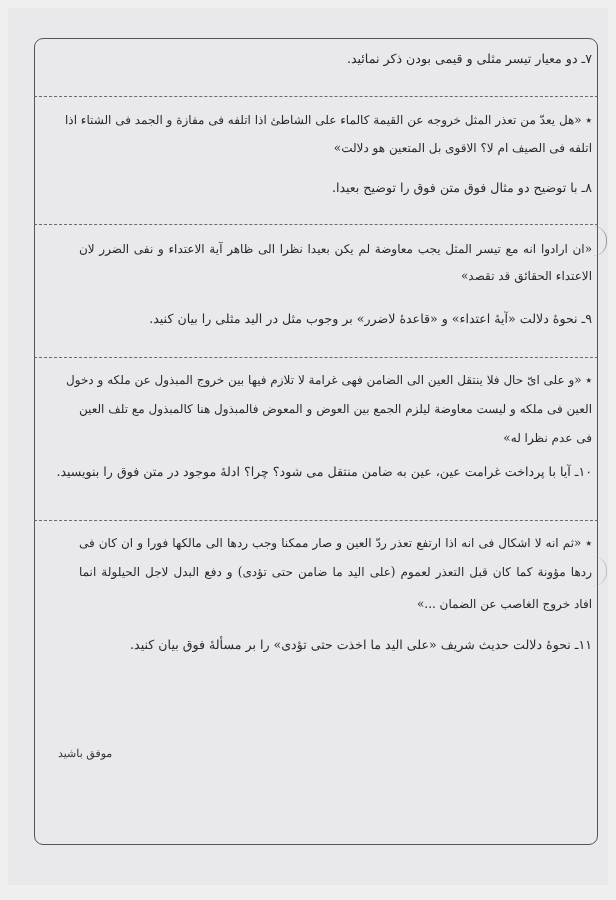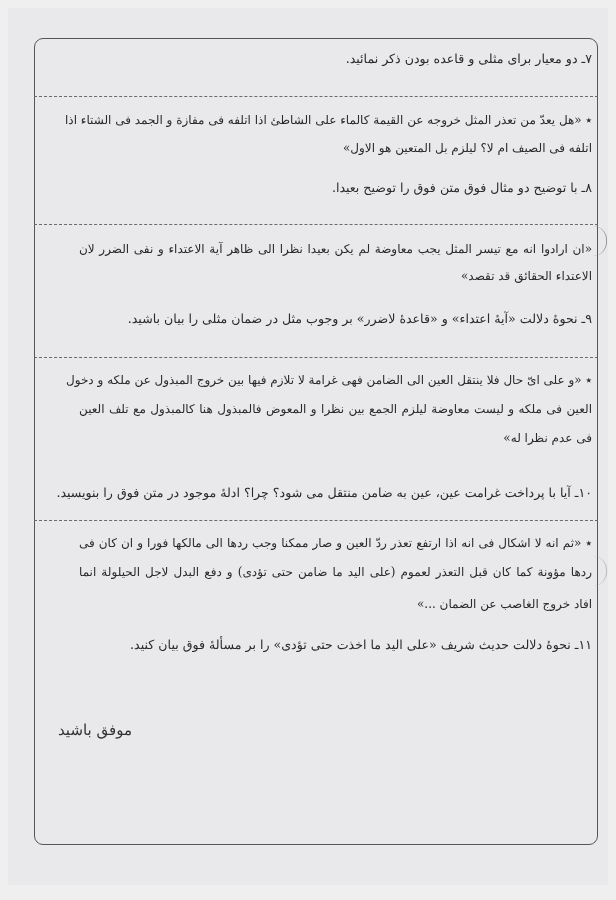--- a/index.html
+++ b/index.html
@@ -27,54 +27,54 @@
   }
   .line {
     position: absolute; right: 24px; left: 40px;
     direction: rtl; text-align: right;
     font-size: 12.6px; line-height: 18px;
     white-space: nowrap;
   }
   .line.justify { text-align: justify; text-align-last: justify; }
   .quote { font-size: 12px; margin-left: 39px; }
   .sign {
-    position: absolute; left: 58px; top: 721px;
-    direction: rtl; font-size: 15px; color: #333;
+    position: absolute; left: 58px; top: 747px;
+    direction: rtl; font-size: 11px; color: #333;
   }
   .bracket {
     position: absolute; width: 14px; height: 30px;
     border-right: 1px solid #999; border-radius: 0 14px 14px 0;
   }
 </style>
 </head>
 <body>
 
 <div class="paper"></div>
 <div class="frame"></div>
 
 <div class="rule" style="top:96px"></div>
 <div class="rule" style="top:224px"></div>
 <div class="rule" style="top:357px"></div>
 <div class="rule" style="top:520px"></div>
 
-<div class="line" style="top:50px">۷ـ دو معیار برای مثلی و قاعده بودن ذکر نمائید.</div>
+<div class="line" style="top:50px">۷ـ دو معیار تيسر مثلی و قیمی بودن ذکر نمائید.</div>
 
 <div class="line justify quote" style="top:111px">٭ «هل يعدّ من تعذر المثل خروجه عن القيمة كالماء على الشاطئ اذا اتلفه فى مفازة و الجمد فى الشتاء اذا</div>
-<div class="line quote" style="top:139px">اتلفه فى الصيف ام لا؟ ليلزم بل المتعين هو الاول»</div>
+<div class="line quote" style="top:139px">اتلفه فى الصيف ام لا؟ الاقوى بل المتعين هو دلالت»</div>
 <div class="line" style="top:179px">۸ـ با توضیح دو مثال فوق متن فوق را توضیح بعيدا.</div>
 
 <div class="line justify quote" style="top:240px">«ان ارادوا انه مع تيسر المثل يجب معاوضة لم يكن بعيدا نظرا الى ظاهر آية الاعتداء و نفى الضرر لان</div>
 <div class="line quote" style="top:267px">الاعتداء الحقائق قد تقصد»</div>
-<div class="line" style="top:310px">۹ـ نحوهٔ دلالت «آیهٔ اعتداء» و «قاعدهٔ لاضرر» بر وجوب مثل در ضمان مثلی را بیان باشید.</div>
+<div class="line" style="top:310px">۹ـ نحوهٔ دلالت «آیهٔ اعتداء» و «قاعدهٔ لاضرر» بر وجوب مثل در الید مثلی را بیان کنید.</div>
 <div class="bracket" style="left:592px; top:226px"></div>
 
 <div class="line justify quote" style="top:371px">٭ «و على ایّ حال فلا ينتقل العين الى الضامن فهى غرامة لا تلازم فيها بين خروج المبذول عن ملكه و دخول</div>
-<div class="line justify quote" style="top:400px">العين فى ملكه و ليست معاوضة ليلزم الجمع بين نظرا و المعوض فالمبذول هنا كالمبذول مع تلف العين</div>
+<div class="line justify quote" style="top:400px">العين فى ملكه و ليست معاوضة ليلزم الجمع بين العوض و المعوض فالمبذول هنا كالمبذول مع تلف العين</div>
 <div class="line quote" style="top:429px">فى عدم نظرا له»</div>
-<div class="line" style="top:484px">۱۰ـ آیا با پرداخت غرامت عین، عین به ضامن منتقل می شود؟ چرا؟ ادلهٔ موجود در متن فوق را بنویسید.</div>
+<div class="line" style="top:463px">۱۰ـ آیا با پرداخت غرامت عین، عین به ضامن منتقل می شود؟ چرا؟ ادلهٔ موجود در متن فوق را بنویسید.</div>
 
 <div class="line justify quote" style="top:534px">٭ «ثم انه لا اشكال فى انه اذا ارتفع تعذر ردّ العين و صار ممكنا وجب ردها الى مالكها فورا و ان كان فى</div>
 <div class="line justify quote" style="top:563px">ردها مؤونة كما كان قبل التعذر لعموم (على اليد ما ضامن حتى تؤدى) و دفع البدل لاجل الحيلولة انما</div>
 <div class="line quote" style="top:595px">افاد خروج الغاصب عن الضمان ...»</div>
 <div class="line" style="top:636px">۱۱ـ نحوهٔ دلالت حدیث شریف «علی الید ما اخذت حتی تؤدی» را بر مسألهٔ فوق بیان کنید.</div>
 <div class="bracket" style="left:592px; top:556px; border-right-color:#bbb"></div>
 
 <div class="sign">موفق باشید</div>
 
 </body></html>

